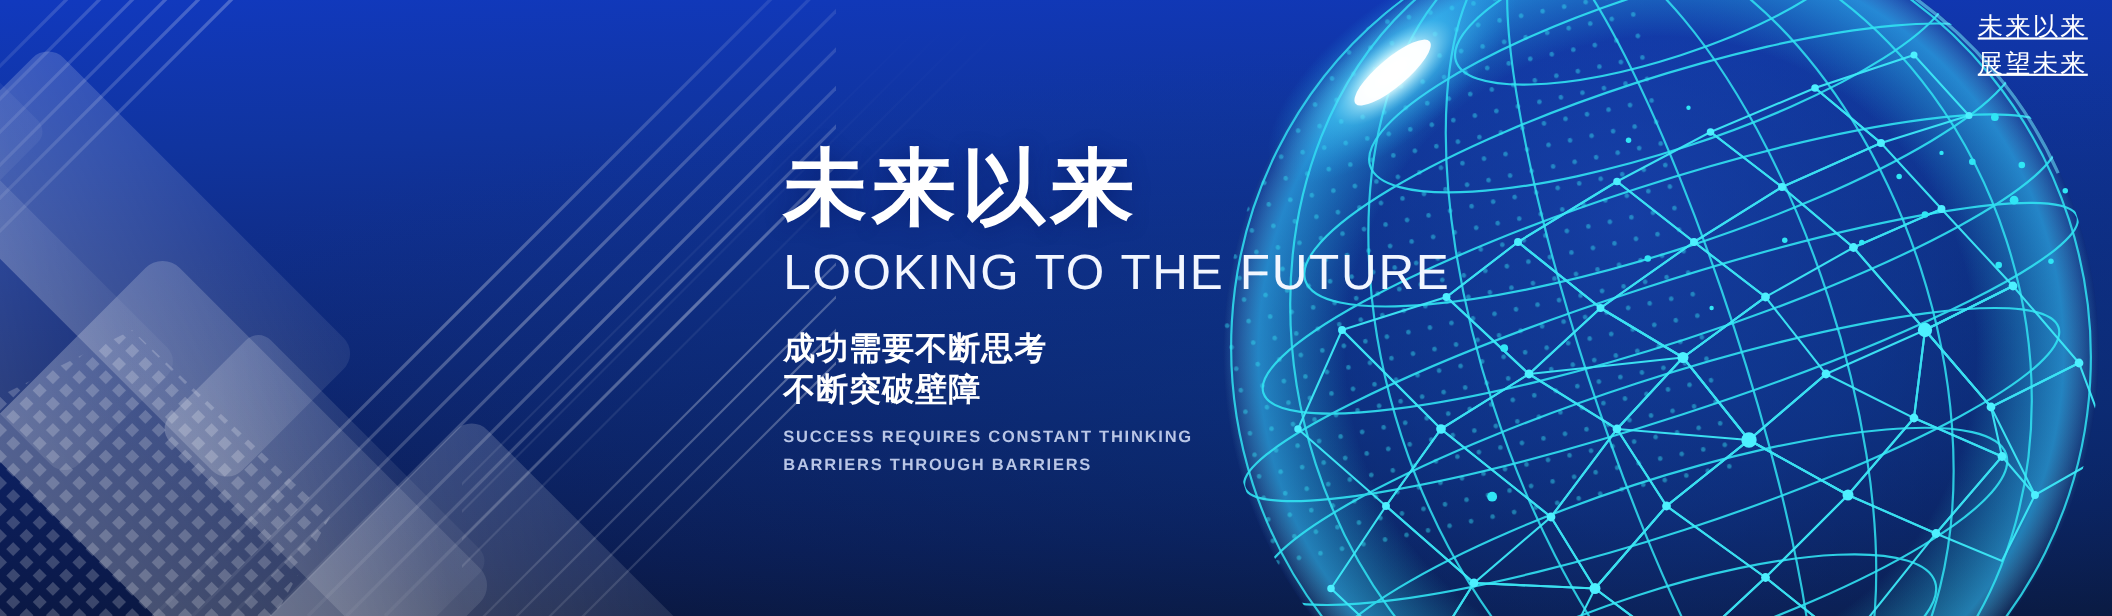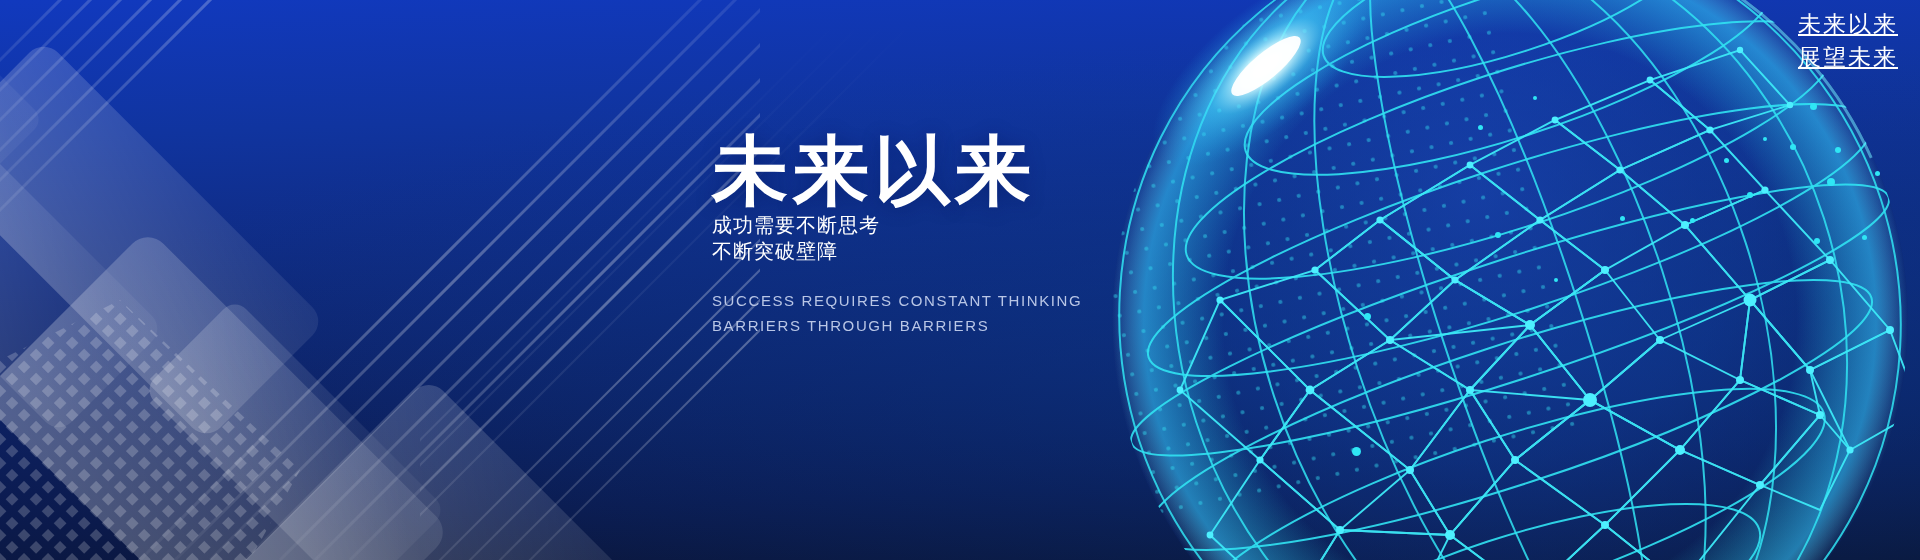--- a/index.html
+++ b/index.html
@@ -44,31 +44,31 @@
   #sub-title-en {
     margin-top:14px;
     font-size:45px;
     font-weight:300;
     color:#f2f6ff;
     letter-spacing:1.5px;
     line-height:1.05;
     white-space:nowrap;
   }
   #tagline-cn {
-    margin-top:2px;
-    font-size:20px;
-    font-weight:normal;
+    margin-top:27px;
+    font-size:29px;
+    font-weight:bold;
     color:#ffffff;
     line-height:1.32;
     letter-spacing:1px;
   }
   #tagline-en {
-    margin-top:24px;
+    margin-top:11px;
     font-size:15px;
-    font-weight:normal;
+    font-weight:bold;
     color:#b9c6e6;
     line-height:1.68;
     letter-spacing:1.6px;
   }
 
   
   #corner-tag {
     position:absolute;
     right:22px; top:8px;
     z-index:7;
@@ -351,20 +351,21 @@
     <div class="pdot" style="left:1620px;top:216px;width:5px;height:5px;"></div>
     <div class="pdot" style="left:1364px;top:313px;width:7px;height:7px;"></div>
     <div class="pdot" style="left:1554px;top:278px;width:4px;height:4px;"></div>
     <div class="pdot" style="left:1478px;top:125px;width:5px;height:5px;"></div>
     <div class="pdot" style="left:1533px;top:96px;width:4px;height:4px;"></div>
     <div class="pdot" style="left:1352px;top:447px;width:9px;height:9px;"></div>
   </div>
 
   <div id="text-block">
     <div id="main-title">未来以来</div>
+    <div id="sub-title-en">LOOKING TO THE FUTURE</div>
     <div id="tagline-cn">
       <div>成功需要不断思考</div>
       <div>不断突破壁障</div>
     </div>
     <div id="tagline-en">
       <div>SUCCESS REQUIRES CONSTANT THINKING</div>
       <div>BARRIERS THROUGH BARRIERS</div>
     </div>
   </div>
 

